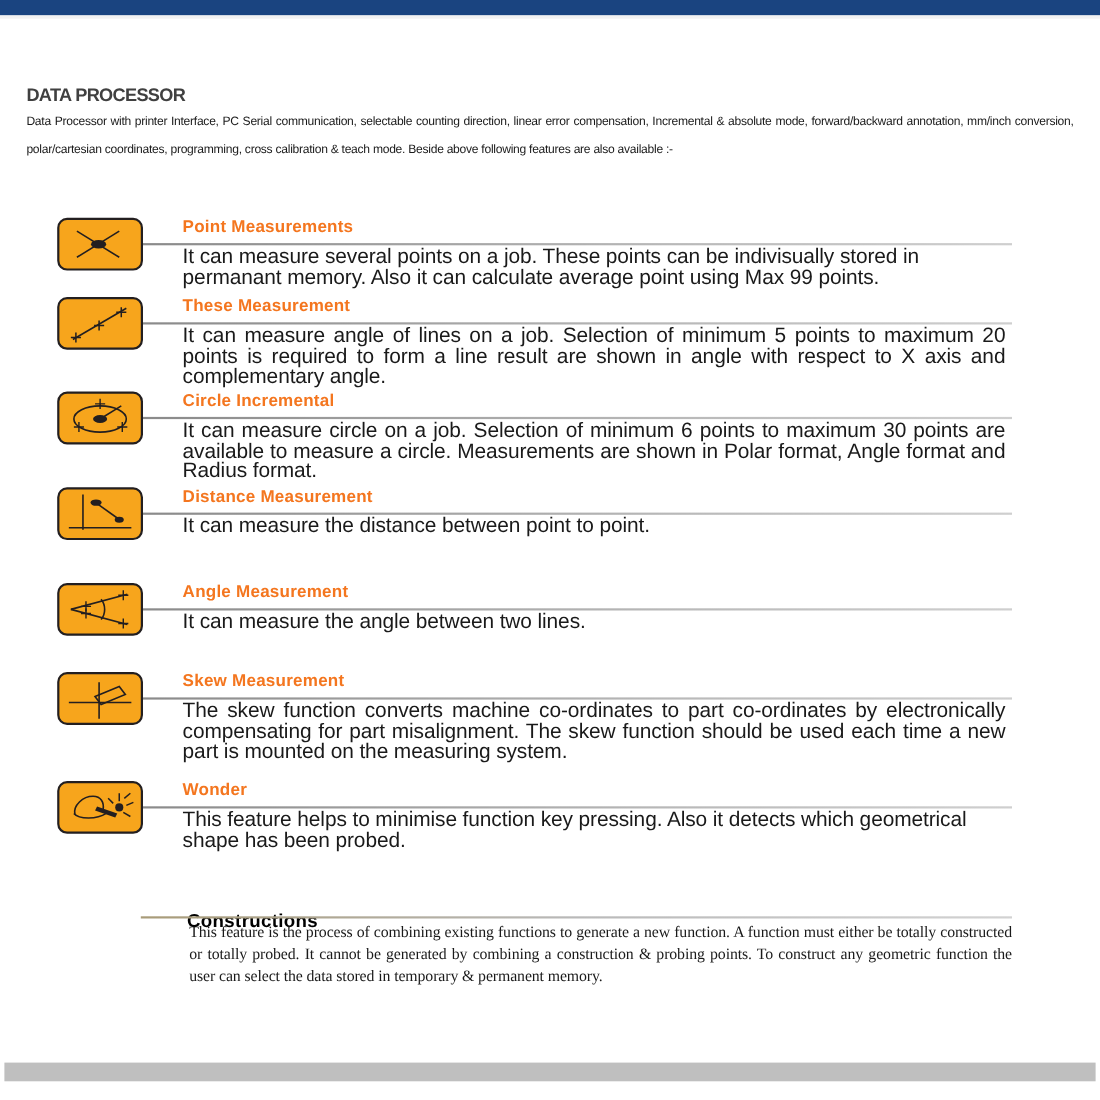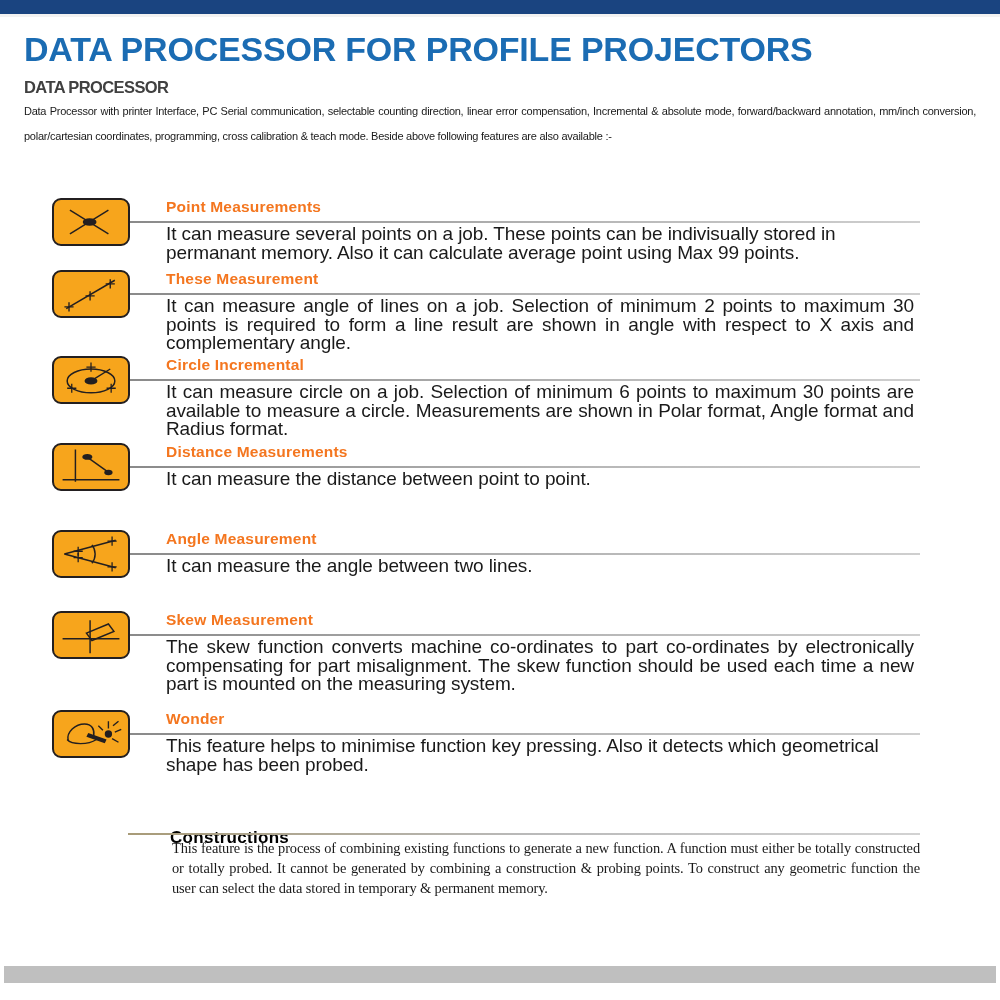--- a/index.html
+++ b/index.html
@@ -132,21 +132,20 @@
   }
 </style>
 </head>
 <body>
 
 <div class="page">
 
   <div class="topbar"></div>
   <div class="topbar-underline"></div>
 
-  <div class="main-title">DATA PROCESSOR FOR PROFILE PROJECTORS</div>
   <div class="sub-title">DATA PROCESSOR</div>
   <div class="intro">Data Processor with printer Interface, PC Serial communication, selectable counting direction, linear error compensation, Incremental &amp; absolute mode, forward/backward annotation, mm/inch conversion, polar/cartesian coordinates, programming, cross calibration &amp; teach mode. Beside above following features are also available :-</div>
 
   <div class="feature" style="top:198px">
     <div class="icon-box">
       <svg viewBox="0 0 78 48">
         <g stroke="#231f20" stroke-width="1.6" fill="none">
           <line x1="16" y1="11" x2="58" y2="37"></line>
           <line x1="58" y1="11" x2="16" y2="37"></line>
         </g>
@@ -169,21 +168,21 @@
             <line x1="33" y1="26" x2="43" y2="26"></line>
               <line x1="38" y1="21" x2="38" y2="31"></line>
             <line x1="55" y1="13" x2="65" y2="13"></line>
               <line x1="60" y1="8" x2="60" y2="18"></line>
           </g>
         </g>
       </svg>
     </div>
     <div class="feature-title">These Measurement</div>
     <div class="rule" style="top:23px"></div>
-    <div class="feature-body justify" style="top:27px">It can measure angle of lines on a job. Selection of minimum 2 points to maximum 30 points is required to form a line result are shown in angle with respect to X axis and complementary angle.</div>
+    <div class="feature-body justify" style="top:27px">It can measure angle of lines on a job. Selection of minimum 5 points to maximum 20 points is required to form a line result are shown in angle with respect to X axis and complementary angle.</div>
   </div>
 
   <div class="feature" style="top:356px">
     <div class="icon-box">
       <svg viewBox="0 0 78 48">
         <g stroke="#231f20" stroke-width="1.6" fill="none">
           <ellipse cx="39" cy="25" rx="26" ry="13"></ellipse>
           <line x1="39" y1="25" x2="60" y2="12"></line>
           <g stroke-width="1.4">
             <line x1="34" y1="10" x2="44" y2="10"></line>
@@ -207,21 +206,21 @@
       <svg viewBox="0 0 78 48">
         <g stroke="#231f20" stroke-width="1.6" fill="none">
           <line x1="22" y1="5" x2="22" y2="40"></line>
           <line x1="8" y1="38" x2="70" y2="38"></line>
           <line x1="36" y1="14" x2="57" y2="29"></line>
         </g>
         <ellipse cx="35" cy="13" rx="5.5" ry="3.2" fill="#231f20"></ellipse>
         <ellipse cx="58" cy="30" rx="4.5" ry="3" fill="#231f20"></ellipse>
       </svg>
     </div>
-    <div class="feature-title">Distance Measurements</div>
+    <div class="feature-title">Distance Measurement</div>
     <div class="rule" style="top:23px"></div>
     <div class="feature-body" style="top:27px">It can measure the distance between point to point.</div>
   </div>
 
   <div class="feature" style="top:530px">
     <div class="icon-box">
       <svg viewBox="0 0 78 48">
         <g stroke="#231f20" stroke-width="1.6" fill="none">
           <line x1="10" y1="24" x2="66" y2="9"></line>
           <line x1="10" y1="24" x2="66" y2="39"></line>

